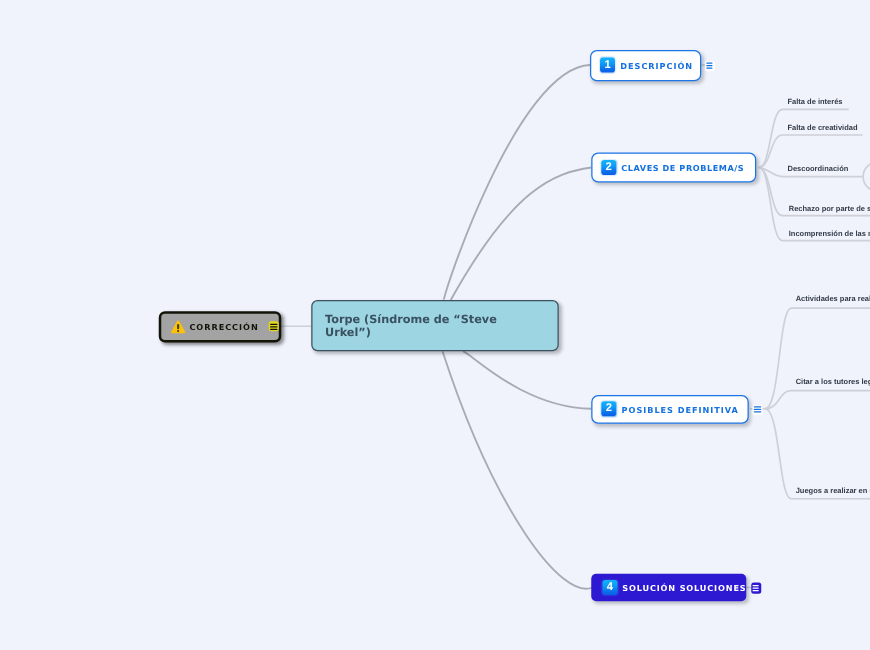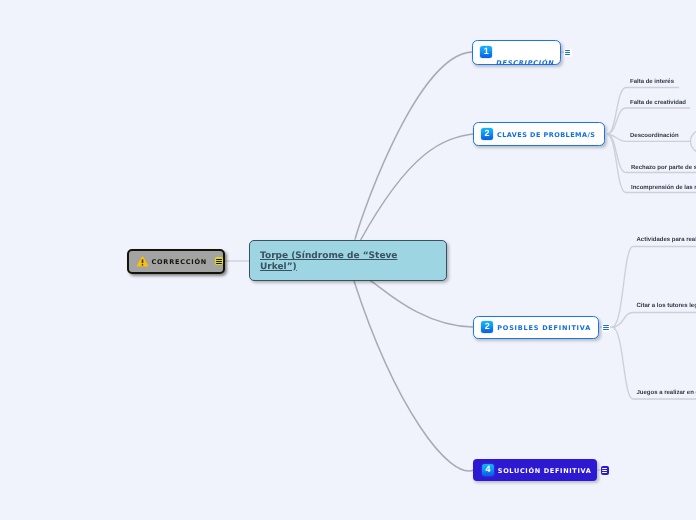--- a/index.html
+++ b/index.html
@@ -94,40 +94,40 @@
       <circle cx="702" cy="141.3" r="11.5"></circle>
       <path d="M607,134 C617,134 616,172.5 626,172.5 L696,172.5"></path>
       <path d="M607,134 C617,134 616,192.5 626,192.5 L696,192.5"></path>
       <path d="M612,327 C624,327 623,246.5 633,246.5 L696,246.5"></path>
       <path d="M612,327 C624,327 623,312.5 633,312.5 L696,312.5"></path>
       <path d="M612,327 C624,327 623,399 633,399 L696,399"></path>
     </g>
   </svg>
 
   <div class="node" id="root-node">
-    <span style="position:relative;top:1px;text-decoration:underline;">Torpe (Síndrome de “Steve Urkel”)</span>
+    <span style="position:relative;top:1px;">Torpe (Síndrome de “Steve Urkel”)</span>
   </div>
 
   <div class="node bnode" id="correccion-node">
     <svg class="warn-icon" viewBox="0 0 24 24">
       <path d="M12 2.6 C12.9 2.6 13.4 3.2 13.7 3.8 L22.3 19.2 C22.9 20.3 22.2 21.4 21.1 21.4 L2.9 21.4 C1.8 21.4 1.1 20.3 1.7 19.2 L10.3 3.8 C10.6 3.2 11.1 2.6 12 2.6 Z" fill="#fcc10a"></path>
       <rect x="10.4" y="7.8" width="3.2" height="7.6" rx="1.5" fill="#4a4206"></rect>
       <rect x="10.4" y="16.6" width="3.2" height="3.2" rx="1.6" fill="#4a4206"></rect>
     </svg>
     <span style="position:relative;top:1.2px;">CORRECCIÓN</span>
   </div>
   <div class="toggle" id="tg-correccion" style="left:215px;top:257px;background:#e3d81e;">
     <i style="background: rgb(19, 19, 8);"></i>
       <i style="background: rgb(19, 19, 8);"></i>
       <i style="background: rgb(19, 19, 8);"></i>
   </div>
 
   <div class="node bnode" id="descripcion-node">
     <span class="numbadge">1</span>
-    <span style="position:relative;top:11px;font-style:italic;">DESCRIPCIÓN</span>
+    <span style="position:relative;top:1px;">DESCRIPCIÓN</span>
   </div>
   <div class="toggle" id="tg-descripcion" style="left:563.7px;top:48.5px;background:#ffffff;">
     <i style="background: rgb(19, 112, 224);"></i>
       <i style="background: rgb(19, 112, 224);"></i>
       <i style="background: rgb(19, 112, 224);"></i>
   </div>
 
   <div class="node bnode" id="claves-node">
     <span class="numbadge">2</span>
     <span style="position:relative;top:1.1px;">CLAVES DE PROBLEMA/S</span>
@@ -138,21 +138,21 @@
     <span style="position:relative;top:1.1px;">POSIBLES DEFINITIVA</span>
   </div>
   <div class="toggle" id="tg-soluciones" style="left:602px;top:323.5px;background:#ffffff;">
     <i style="background: rgb(19, 112, 224);"></i>
       <i style="background: rgb(19, 112, 224);"></i>
       <i style="background: rgb(19, 112, 224);"></i>
   </div>
 
   <div class="node bnode" id="definitiva-node">
     <span class="numbadge">4</span>
-    <span style="position:relative;top:1.4px;">SOLUCIÓN DEFINITIVA</span>
+    <span style="position:relative;top:1.4px;">SOLUCIÓN SOLUCIONES</span>
   </div>
   <div class="toggle" id="tg-definitiva" style="left:600.6px;top:465.8px;width:8.3px;height:8.8px;background:#2e19d3;">
     <i style="background: rgb(255, 255, 255);"></i>
       <i style="background: rgb(255, 255, 255);"></i>
       <i style="background: rgb(255, 255, 255);"></i>
   </div>
 
   <div class="leaf" style="left:630px;top:79px;">Falta de interés</div>
   <div class="leaf" style="left:630px;top:99.5px;">Falta de creatividad</div>
   <div class="leaf" style="left:630px;top:132.5px;">Descoordinación</div>

